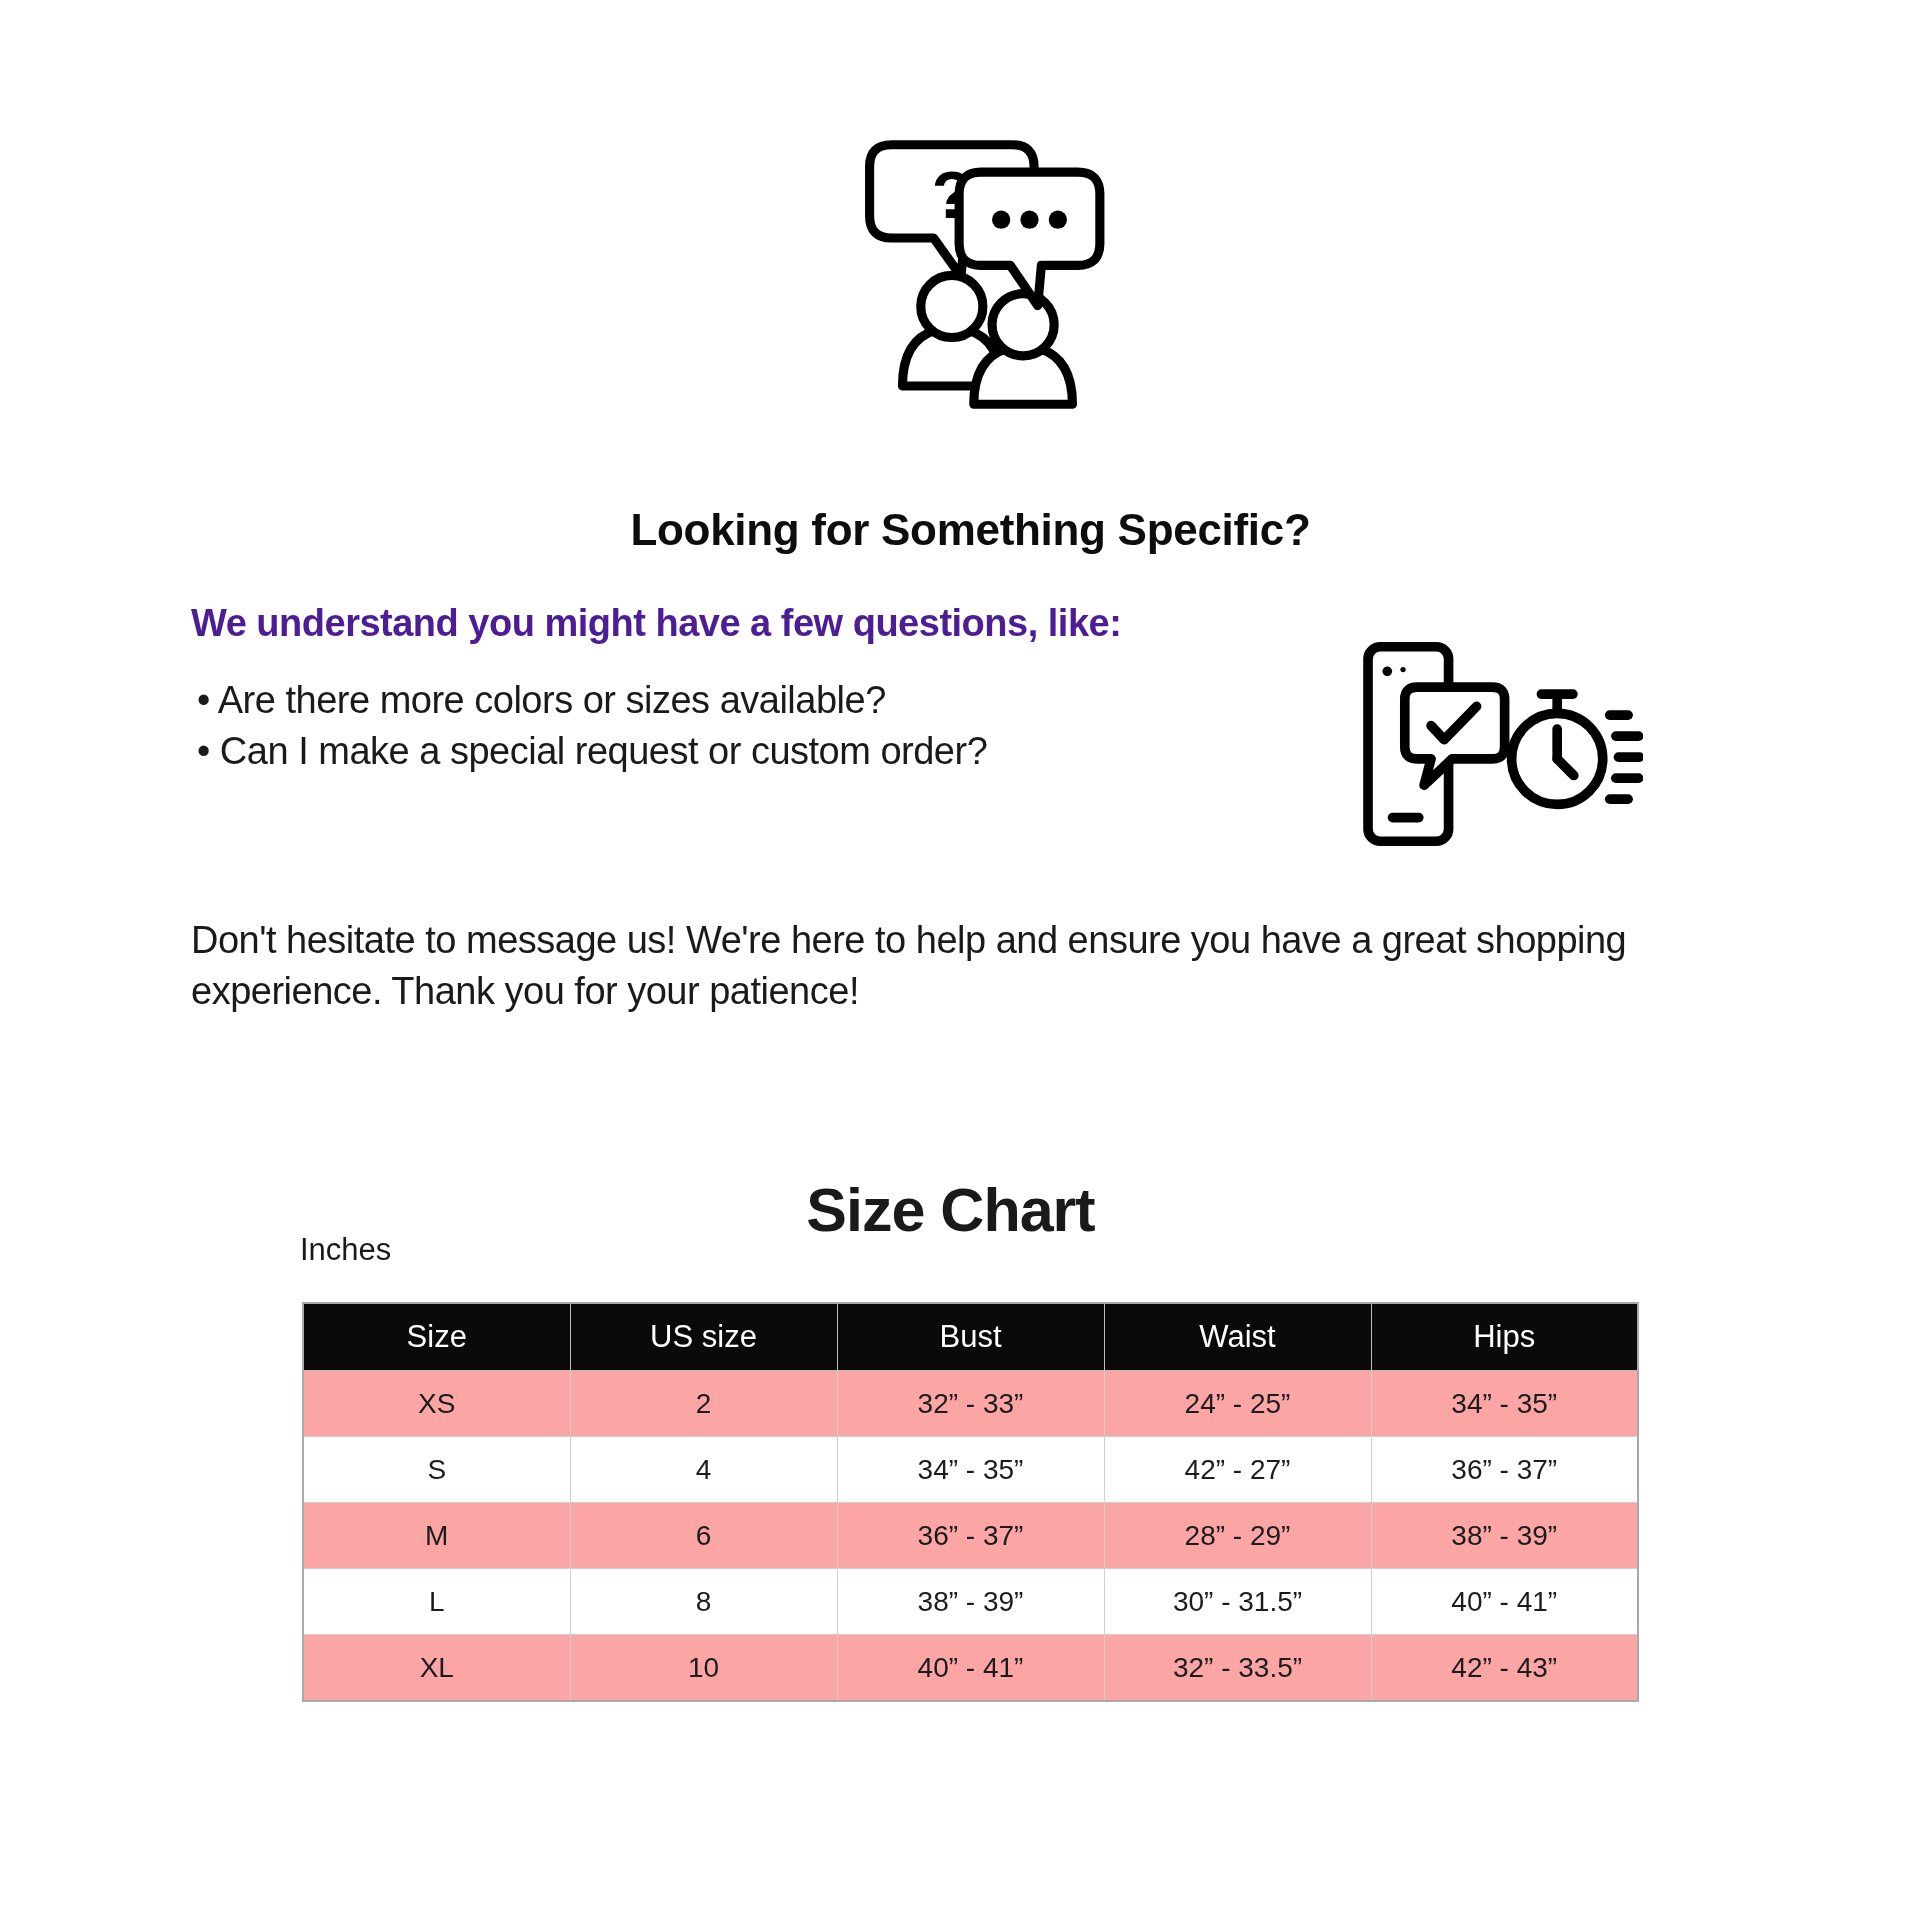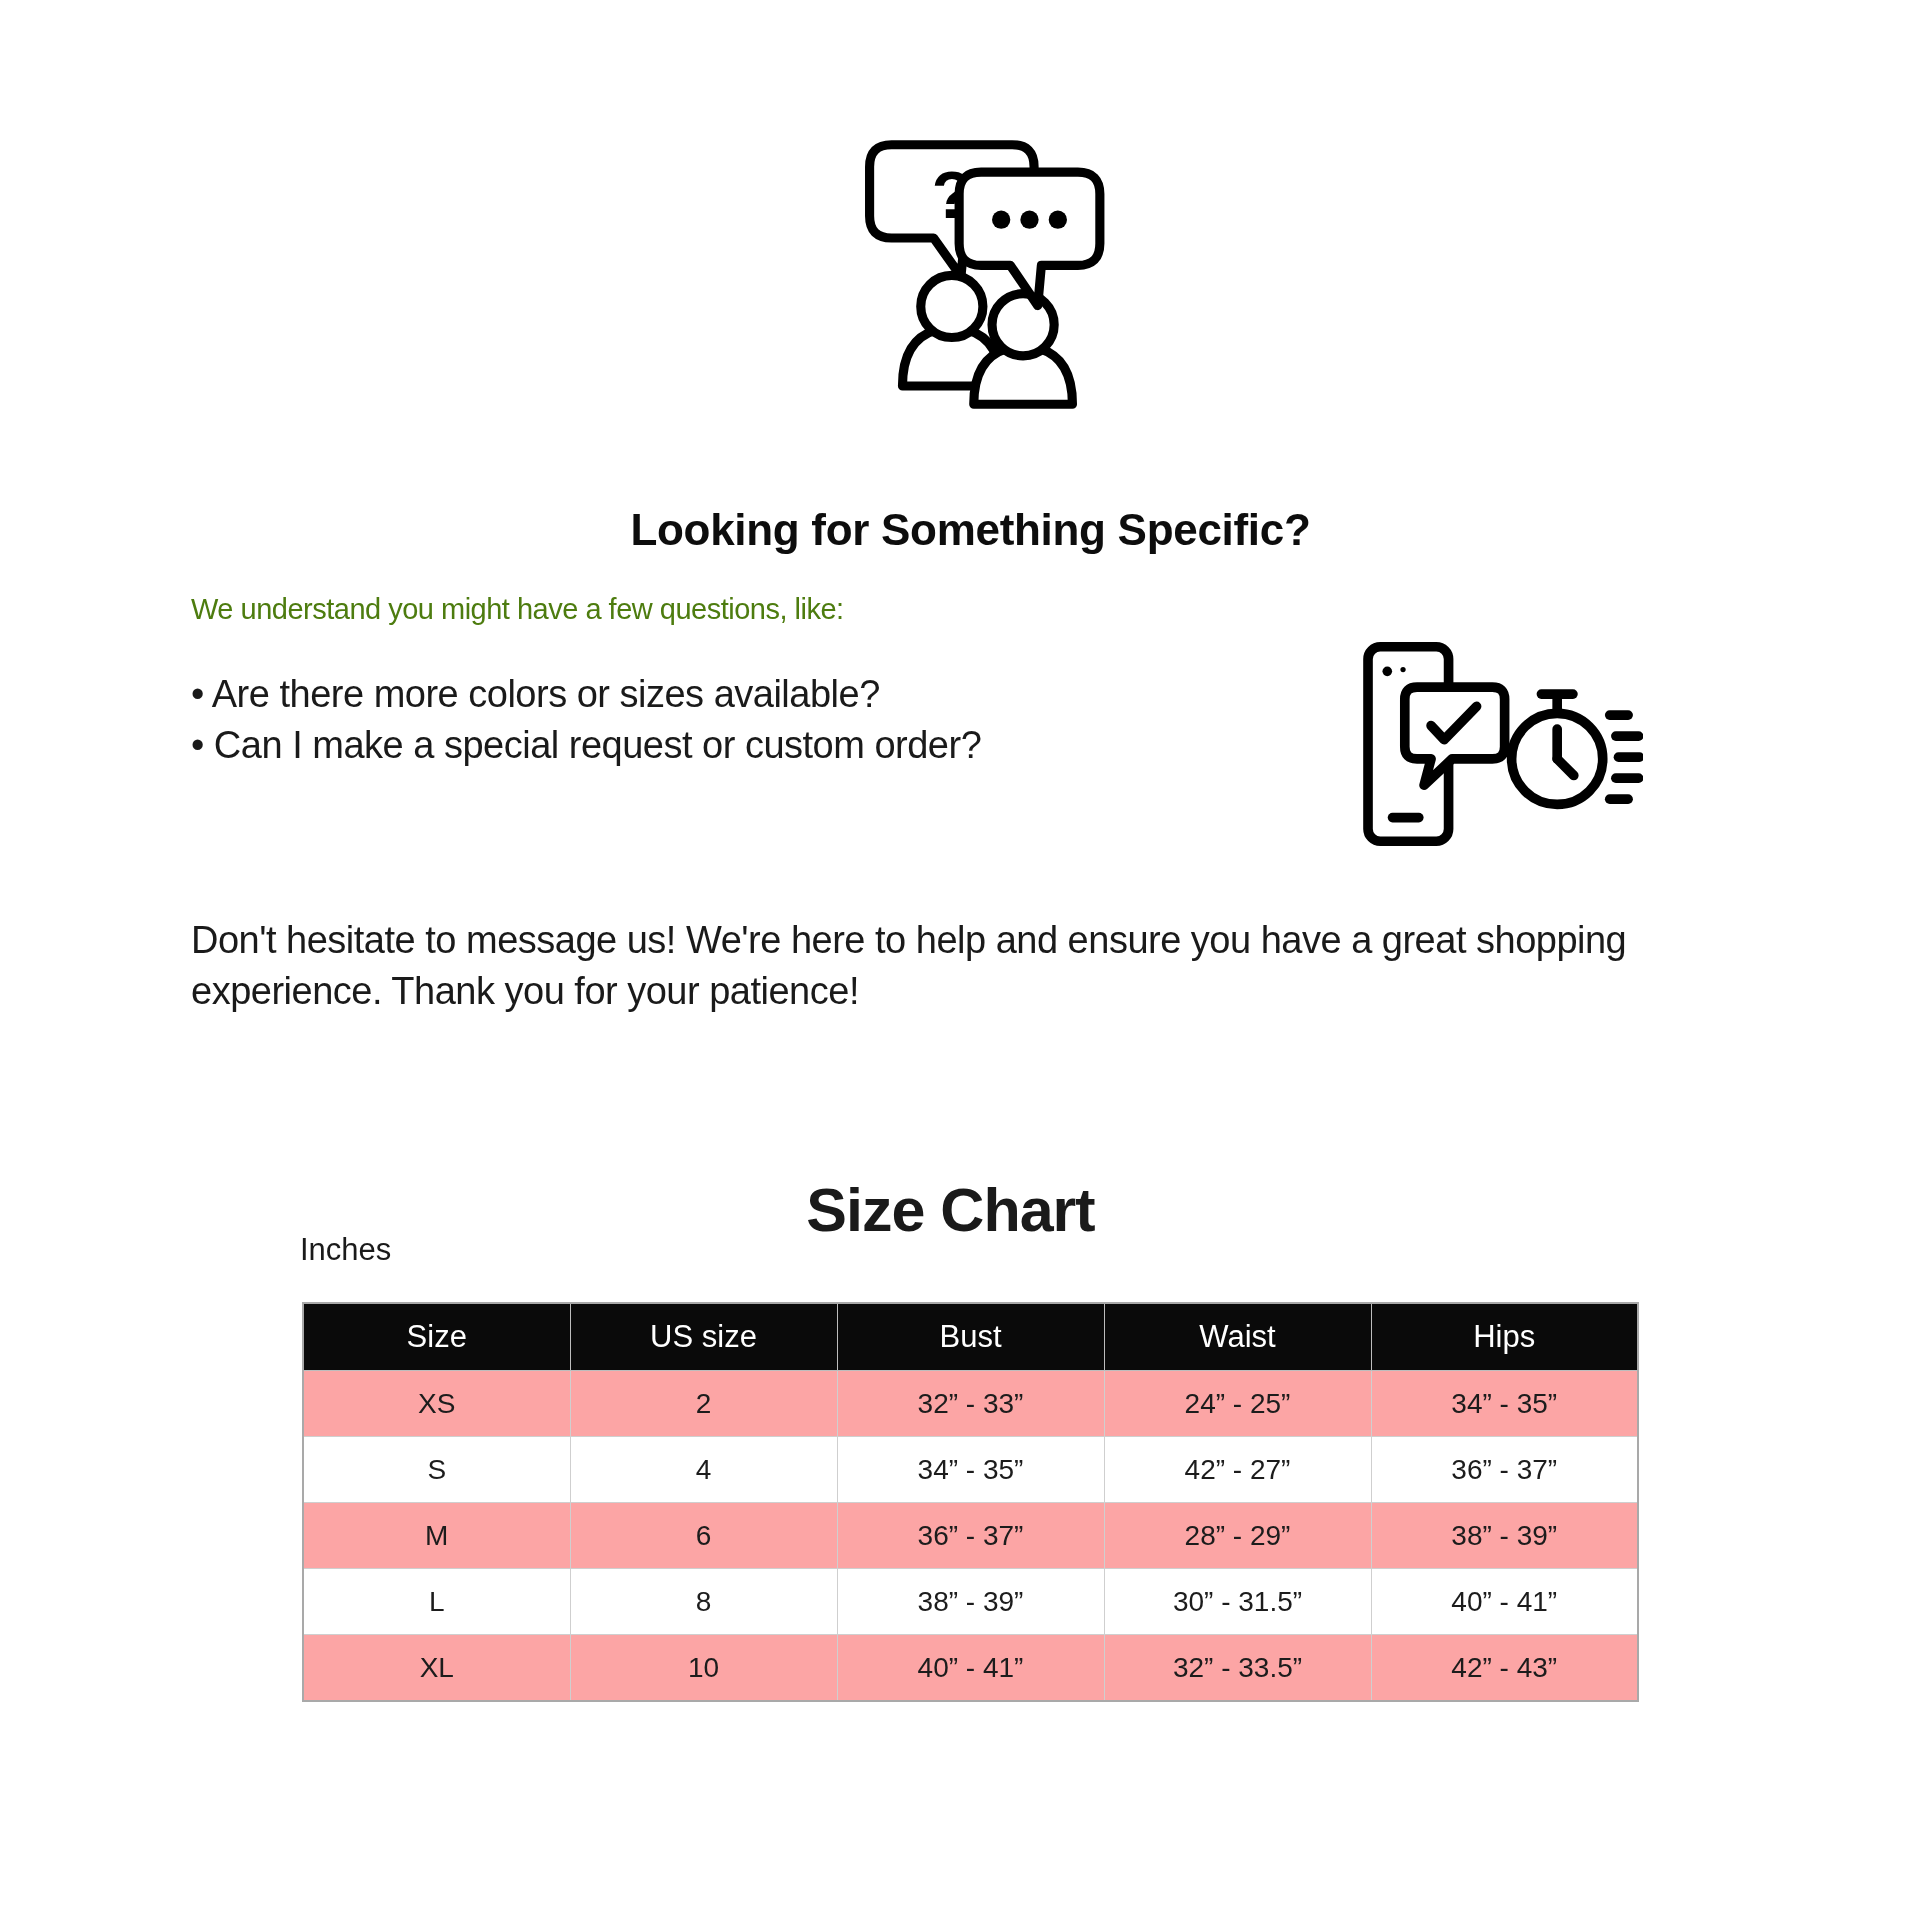--- a/index.html
+++ b/index.html
@@ -14,25 +14,25 @@
   
   .chat-icon{position:absolute;left:844px;top:137px;width:265px;height:275px;}
   
   .main-title{
     position:absolute;left:7px;top:476px;width:1927px;
     text-align:center;font-size:44px;font-weight:bold;
     letter-spacing:-0.3px;color:#0d0d0d;
   }
   .intro-text{
     position:absolute;left:191px;top:564px;width:1386px;
-    font-size:29px;letter-spacing:-0.5px;color:#4d7c0f;
+    font-size:38px;letter-spacing:-0.5px;color:#4c1d95;font-weight:bold;
   }
   .bullet-list{
     position:absolute;left:191px;top:669px;width:1139px;
-    list-style:none;margin:0;padding:0;
+    list-style:none;margin:6px;padding:0;
   }
   .bullet-list li{
     height:51px;line-height:51px;
     font-size:38px;letter-spacing:-0.5px;color:#1a1a1a;
     white-space:nowrap;
   }
   .phone-icon{position:absolute;left:1354px;top:634px;width:289px;height:220px;}
   .outro-text{
     position:absolute;left:191px;top:877px;width:1544px;
     font-size:38px;line-height:51px;letter-spacing:-0.5px;color:#1a1a1a;

